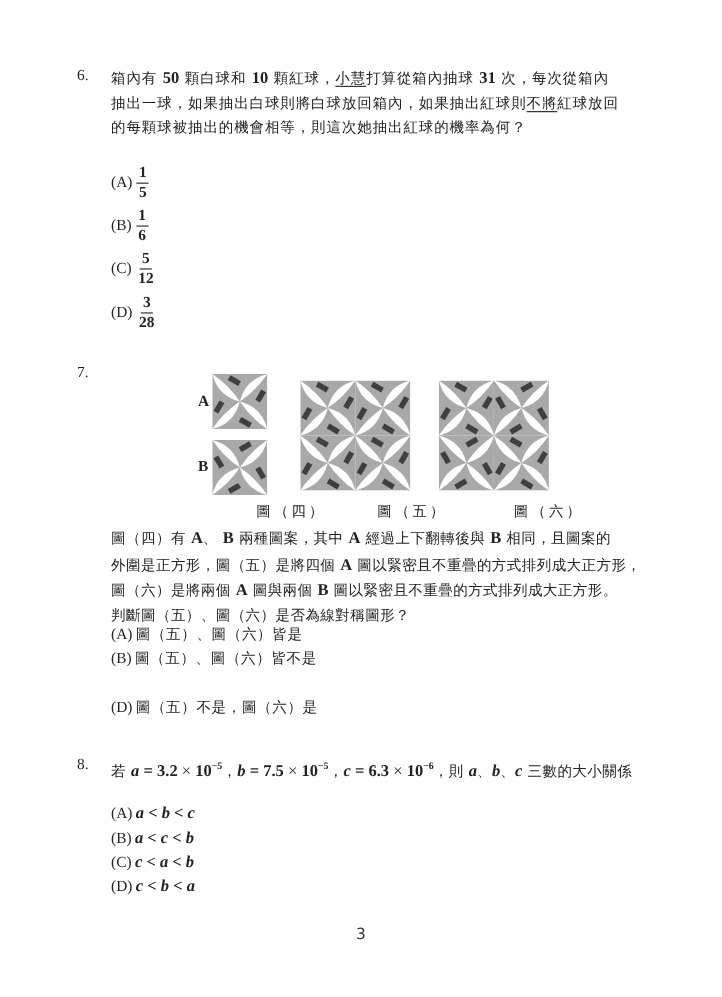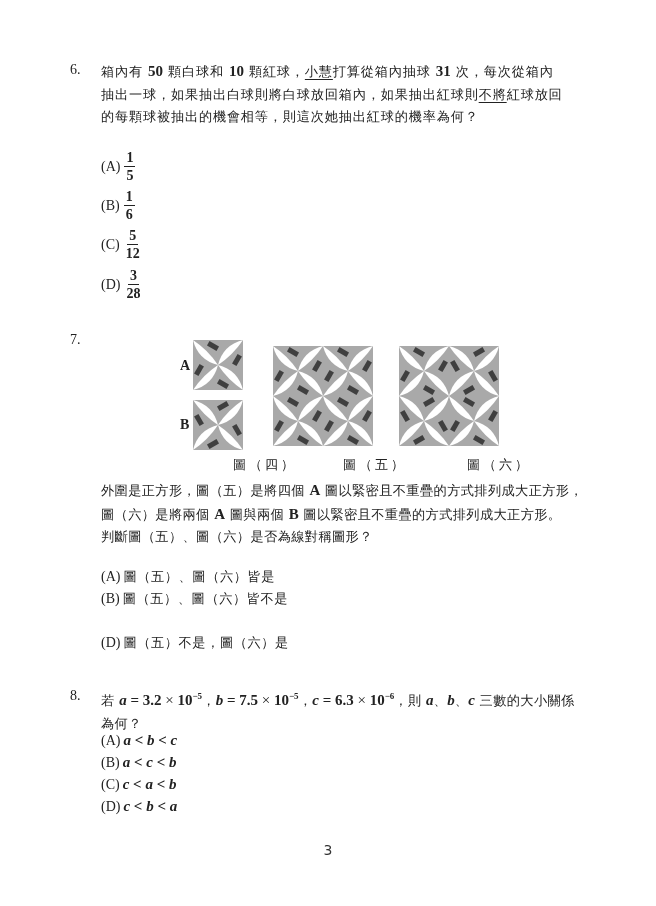--- a/index.html
+++ b/index.html
@@ -127,40 +127,42 @@
       <use href="#tileA" transform="translate(100,100)"></use>
     </svg>
   </div>
 
   <div class="cap" style="left:190px; top:456px">圖（四）</div>
   <div class="cap" style="left:300px; top:456px">圖（五）</div>
   <div class="cap" style="left:424px; top:456px">圖（六）</div>
 
   <div class="para" style="top:479px; letter-spacing:0.4px">
     <div>
+      <span>圖（四）有 </span><b>A</b><span>、 </span><b>B</b><span> 兩種圖案，其中 </span><b>A</b><span> 經過上下翻轉後與 </span><b>B</b><span> 相同，且圖案的</span>
+    </div>
+    <div>
       <span>外圍是正方形，圖（五）是將四個 </span><b>A</b><span> 圖以緊密且不重疊的方式排列成大正方形，</span>
     </div>
     <div>
       <span>圖（六）是將兩個 </span><b>A</b><span> 圖與兩個 </span><b>B</b><span> 圖以緊密且不重疊的方式排列成大正方形。</span>
     </div>
     <div>
       <span>判斷圖（五）、圖（六）是否為線對稱圖形？</span>
     </div>
   </div>
 
   <div class="optline" style="top:568px"><span class="lab">(A)</span><span>圖（五）、圖（六）皆是</span></div>
   <div class="optline" style="top:590px"><span class="lab">(B)</span><span>圖（五）、圖（六）皆不是</span></div>
   <div class="optline" style="top:634px"><span class="lab">(D)</span><span>圖（五）不是，圖（六）是</span></div>
 
   <div class="qnum" style="top:688px">8.</div>
   <div class="para" style="top:685px; letter-spacing:0.4px">
     <div>
       <span>若 </span><span class="math"><i>a</i> = <span>3.2</span> <span style="font-weight:normal">×</span> 10<span class="sup">−5</span></span><span>，</span><span class="math"><i>b</i> = <span>7.5</span> <span style="font-weight:normal">×</span> 10<span class="sup">−5</span></span><span>，</span><span class="math"><i>c</i> = <span>6.3</span> <span style="font-weight:normal">×</span> 10<span class="sup">−6</span></span><span>，則 </span><span class="math"><i>a</i></span><span>、</span><span class="math"><i>b</i></span><span>、</span><span class="math"><i>c</i></span><span> 三數的大小關係</span>
     </div>
-    <div><span>為何？</span></div>
   </div>
 
   <div class="optline" style="top:732px"><span class="lab">(A)</span><span class="math"><i>a &lt; b &lt; c</i></span></div>
   <div class="optline" style="top:754px"><span class="lab">(B)</span><span class="math"><i>a &lt; c &lt; b</i></span></div>
   <div class="optline" style="top:776px"><span class="lab">(C)</span><span class="math"><i>c &lt; a &lt; b</i></span></div>
   <div class="optline" style="top:798px"><span class="lab">(D)</span><span class="math"><i>c &lt; b &lt; a</i></span></div>
 
   <div class="pagenum">3</div>
 </div>
 

